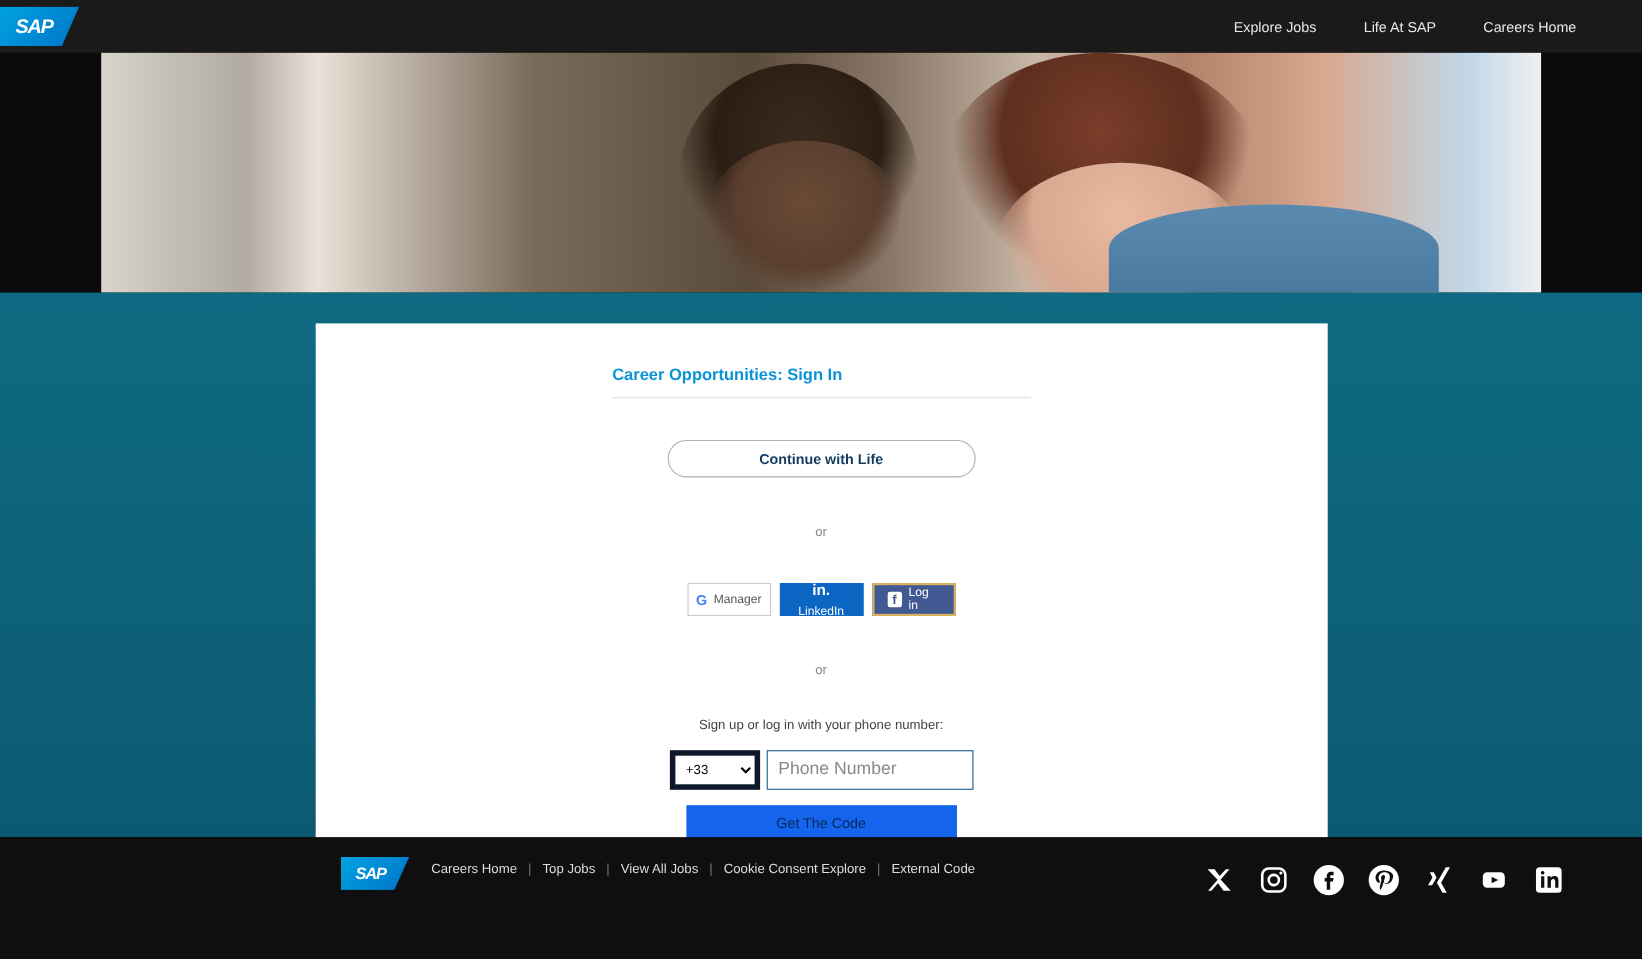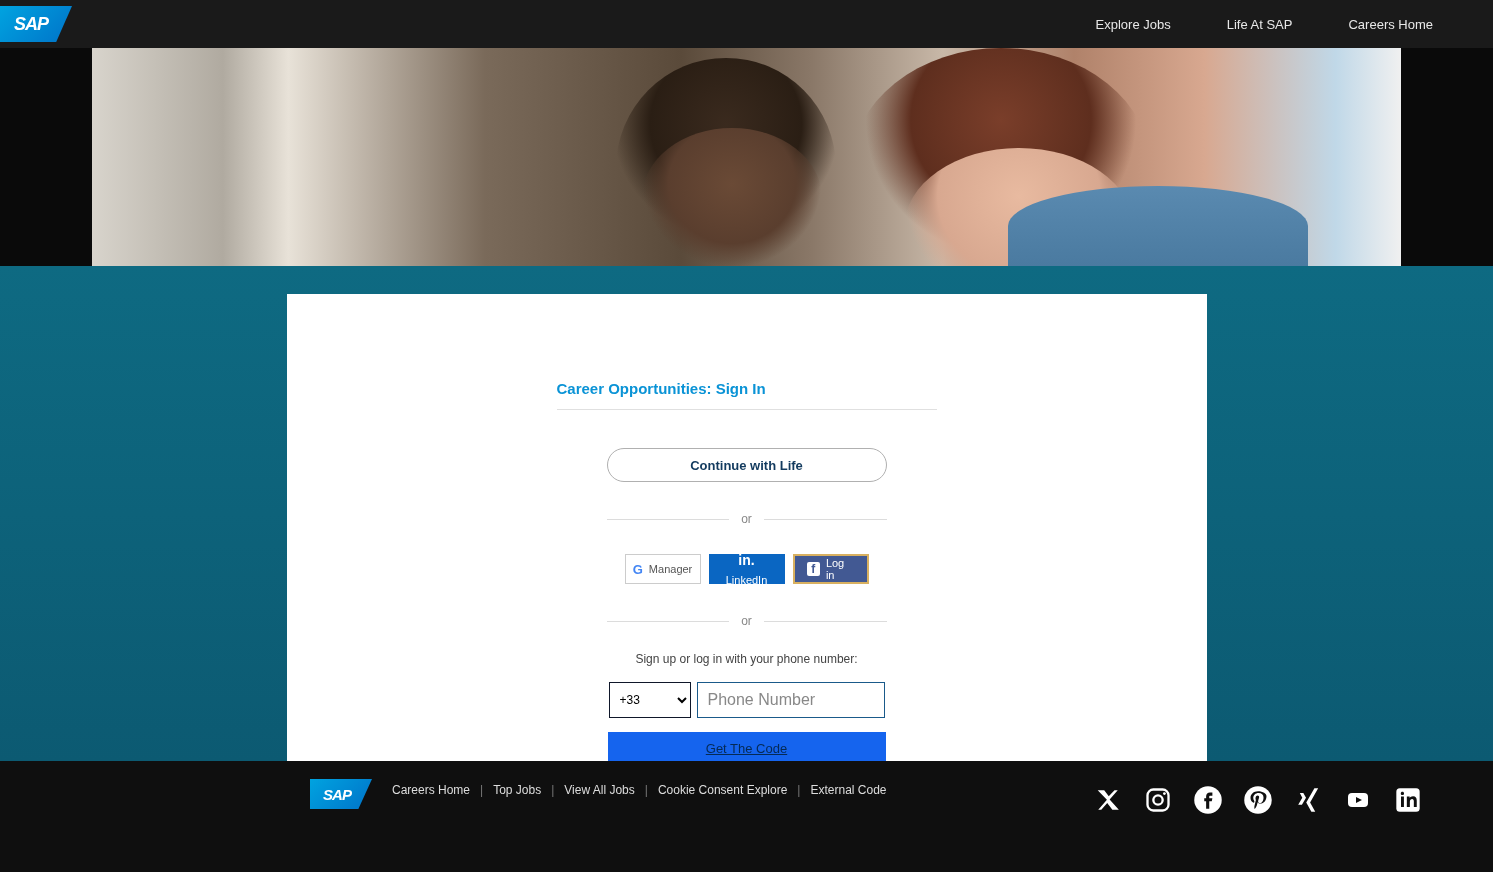--- a/index.html
+++ b/index.html
@@ -33,21 +33,21 @@
   .sap-logo-text {
     color: #fff;
     font-weight: bold;
     font-size: 18px;
     font-style: italic;
     letter-spacing: -1px;
     padding-right: 10px;
   }
   .header-nav {
     display: flex;
-    gap: 56px;
+    gap: 43px;
     padding-right: 40px;
   }
   .header-nav a {
     color: #e8e8e8;
     font-size: 13px;
     text-decoration: none;
     cursor: pointer;
   }
 
   
@@ -149,20 +149,21 @@
     font-weight: bold;
     cursor: pointer;
   }
 
   .divider-row {
     display: flex;
     align-items: center;
     width: 280px;
     margin-top: 30px;
     gap: 12px;
+    flex-direction: column;
   }
   .divider-line { flex: 1; height: 1px; background: #dcdcdc; }
   .divider-text { color: #888; font-size: 12px; }
 
   .social-row {
     display: flex;
     gap: 8px;
     margin-top: 28px;
   }
   .social-btn {
@@ -194,45 +195,44 @@
   }
 
   .phone-row {
     display: flex;
     gap: 6px;
     margin-top: 16px;
   }
   .country-select {
     width: 82px;
     height: 36px;
-    border: 1px solid #0f172a;
+    border: 5px solid #0f172a;
     background: #fff;
     font-size: 12px;
     padding: 0 6px;
     cursor: pointer;
   }
   .phone-input {
     width: 188px;
     height: 36px;
     border: 1.5px solid #1a5a8a;
     padding: 0 10px;
     font-size: 16px;
   }
   .phone-input::placeholder { color: #888; }
 
   .get-code-btn {
     margin-top: 14px;
-    width: 278px;
+    width: 246px;
     height: 32px;
     border: none;
     background: #1564ee;
     color: #052a55;
     font-size: 13px;
     cursor: pointer;
-    text-decoration: underline;
   }
 
   
   .footer {
     height: 111px;
     background: #0f0f0f;
     display: flex;
     align-items: flex-start;
     padding: 18px 50px 0 310px;
     gap: 20px;

